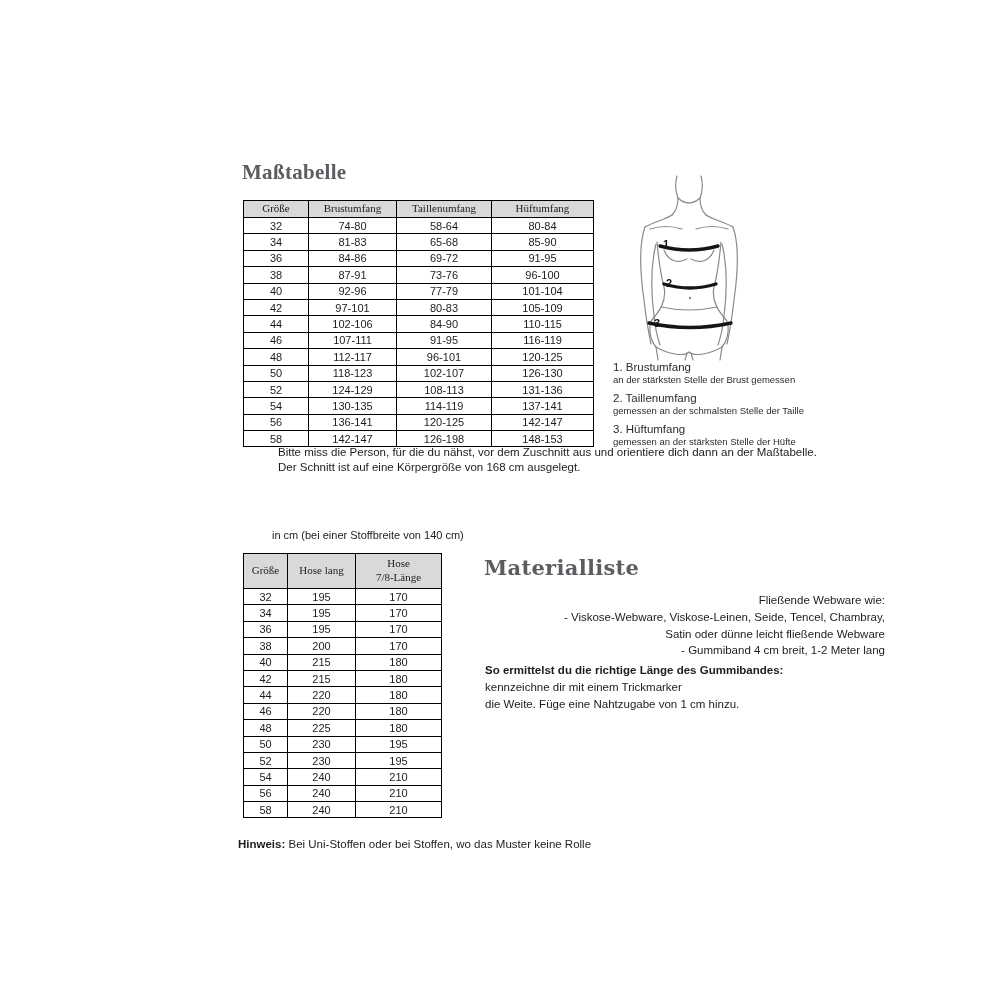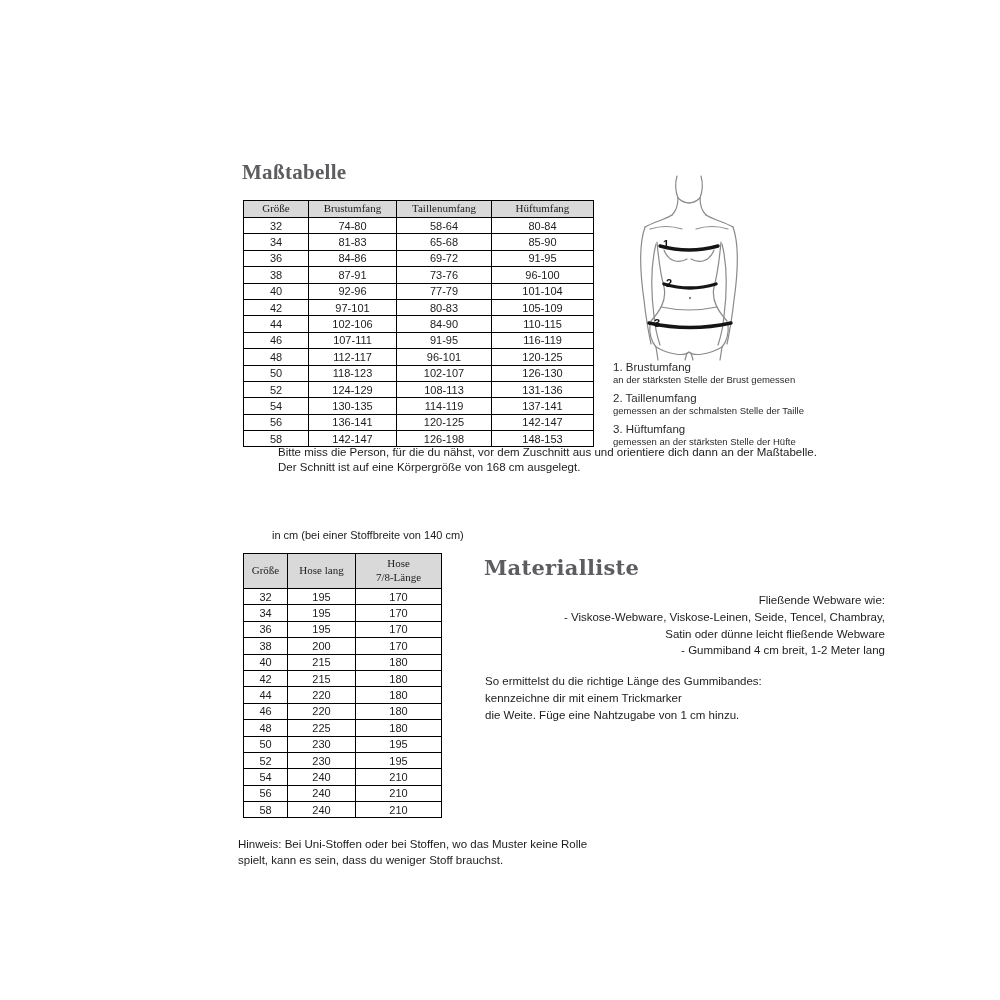--- a/index.html
+++ b/index.html
@@ -19,21 +19,21 @@
   #mass-table th{height:16px;}
   #mass-table td{height:15.4px;}
   #fabric-table{width:198px;}
   #fabric-table th{height:34px;}
   #fabric-table td{height:15.4px;}
   .body-text{font-size:11.5px;line-height:15px;}
   .note-title{font-size:11.5px;line-height:13px;color:#2b2b2b;}
   .note-desc{font-size:9.5px;line-height:11px;color:#2b2b2b;margin-bottom:7px;}
   .mat-lines div{font-size:11.5px;line-height:16.8px;text-align:right;}
   .gummi div{font-size:11.5px;line-height:17px;}
-  .bold{font-weight:normal;margin-top:11px;}
+  .bold{font-weight:bold;}
   .footer-note{font-size:11.5px;line-height:16px;}
 </style>
 </head>
 <body>
 
 <div id="page">
 
   <div class="abs serif-heading" style="left:242px;top:161px;font-family:Liberation Serif, serif;">Maßtabelle</div>
 
   <table id="mass-table" class="abs" style="left:243px;top:200px;">
@@ -300,16 +300,15 @@
   <div class="abs gummi" style="left:485px;top:662px;width:400px;">
     <div class="bold">So ermittelst du die richtige Länge des Gummibandes:</div>
     <div>
         <div>kennzeichne dir mit einem Trickmarker</div>
         <div>die Weite. Füge eine Nahtzugabe von 1 cm hinzu.</div>
       </div>
   </div>
 
   <div class="abs footer-note" style="left:238px;top:836px;width:360px;">
     <div><span class="bold">Hinweis:</span><span> Bei Uni-Stoffen oder bei Stoffen, wo das Muster keine Rolle</span></div>
-    <div>spielt, kann es sein, dass du weniger Stoff brauchst.</div>
   </div>
 
 </div>
 
 </body></html>

